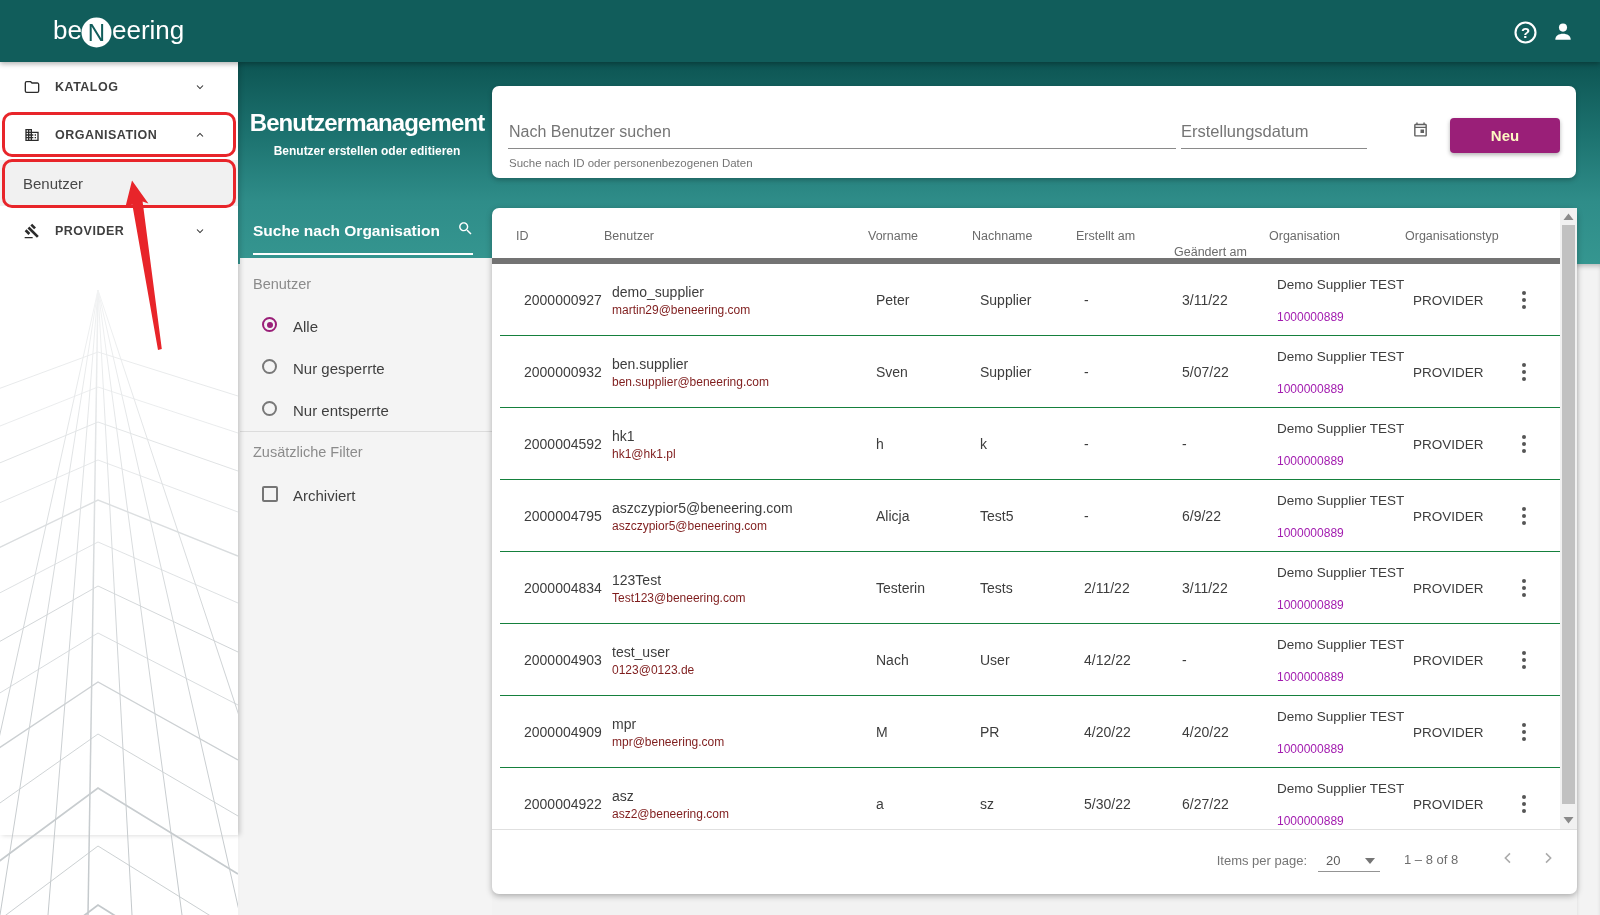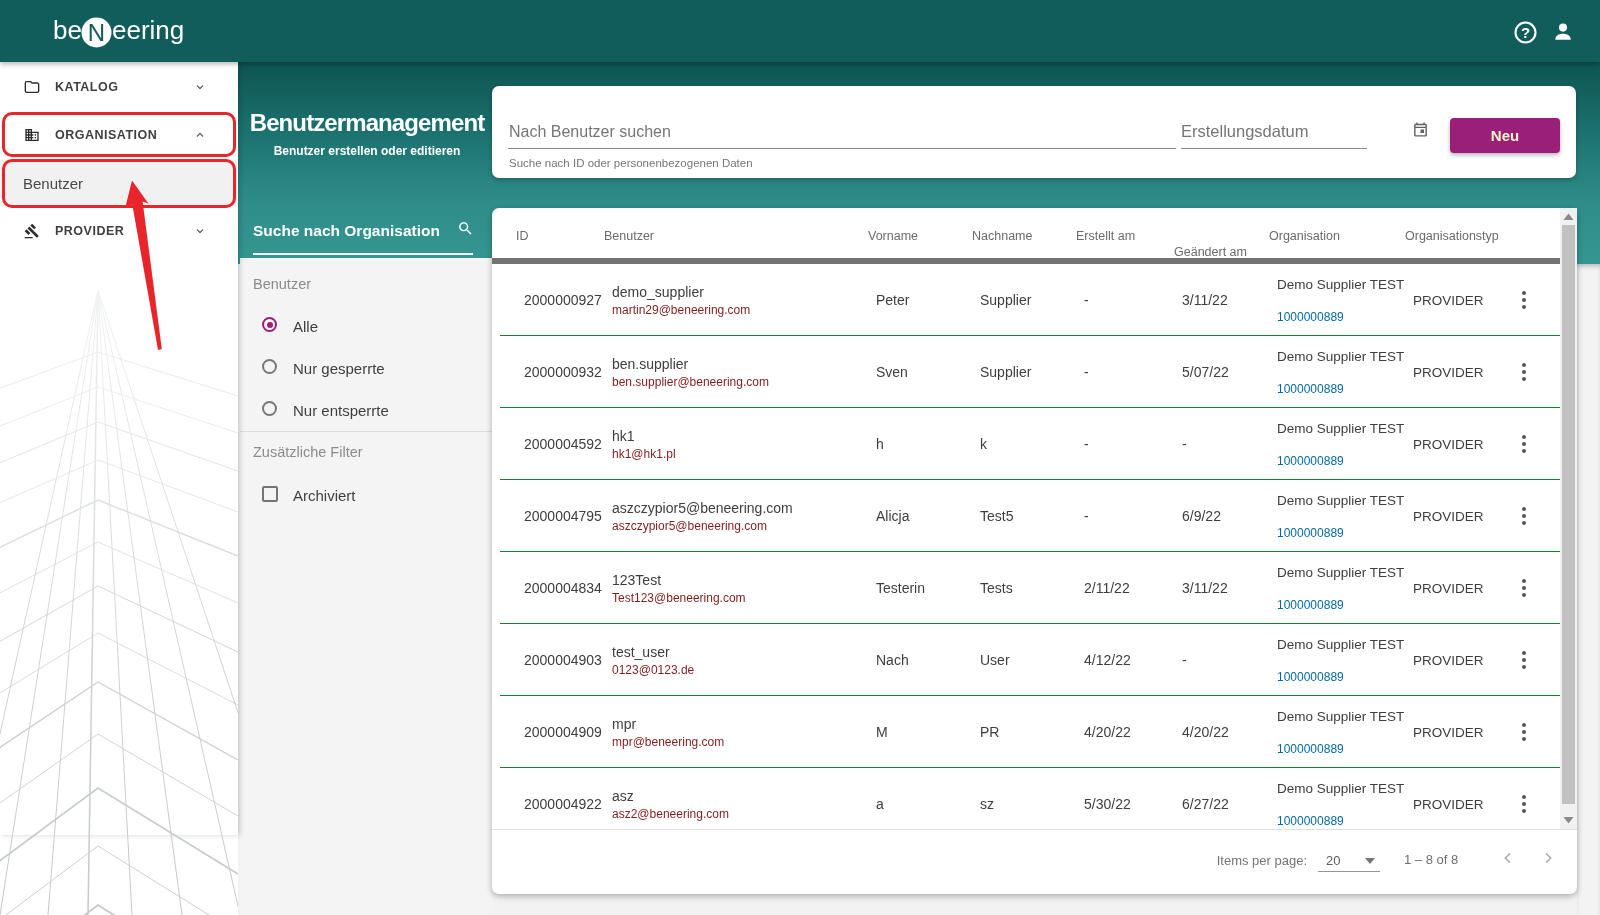--- a/index.html
+++ b/index.html
@@ -30,21 +30,21 @@
   
   #rightstrip { position:absolute; left:1577px; top:264px; width:23px; height:651px; background:#f3f3f3; z-index:8; box-shadow:inset 0 4px 5px -2px rgba(0,0,0,.25); }
   .hdrcell { position:absolute; top:0; height:56px; line-height:57px; font-size:12.5px; color:#6b6b6b; }
   .row { position:absolute; left:8px; width:1068px; height:72px; border-bottom:1px solid #15803d; }
   .c-id { position:absolute; left:24px; top:50%; transform:translateY(-50%); font-size:14px; color:#3d3d3d; }
   .c-user { position:absolute; left:112px; top:50%; transform:translateY(-50%); }
   .c-user .p { font-size:14px; color:#3d3d3d; }
   .c-user .s { font-size:12px; color:#7f1d1d; margin-top:3px; }
   .cell { position:absolute; top:50%; transform:translateY(-50%); font-size:14px; color:#3d3d3d; }
   .c-org .p { font-size:13.5px; color:#3d3d3d; }
-  .c-org .s { font-size:12px; color:#0369a1; margin-top:18px; }
+  .c-org .s { font-size:12px; color:#a21caf; margin-top:18px; }
   .dots { position:absolute; left:1022px; top:50%; transform:translateY(-50%); width:4px; }
   .dots i { display:block; width:4px; height:4px; border-radius:50%; background:#555; margin:3px 0; }
   .radio { position:absolute; left:22px; width:15px; height:15px; border:2px solid #787878; border-radius:50%; }
   .radio.sel { border-color:#9a1f78; }
   .radio.sel::after { content:""; position:absolute; inset:2.5px; border-radius:50%; background:#9a1f78; }
   .rlabel { position:absolute; left:53px; font-size:15px; color:#3f3f3f; line-height:19px; }
 </style>
 </head>
 <body>
 <div id="mainbg"></div>

